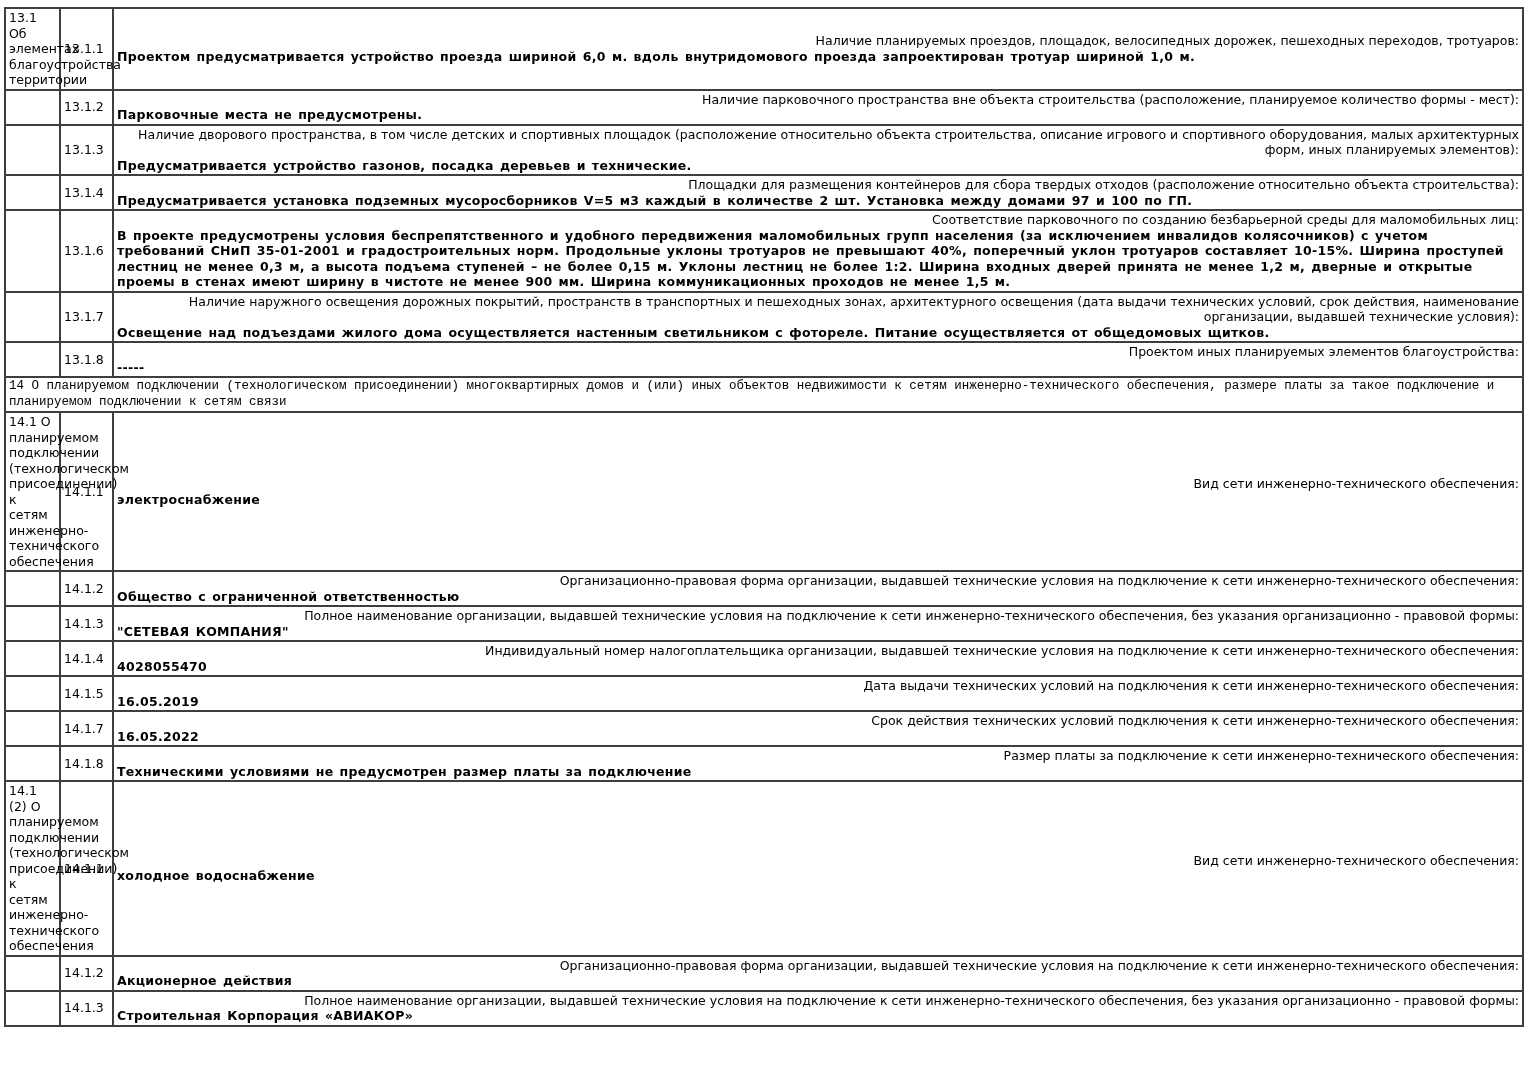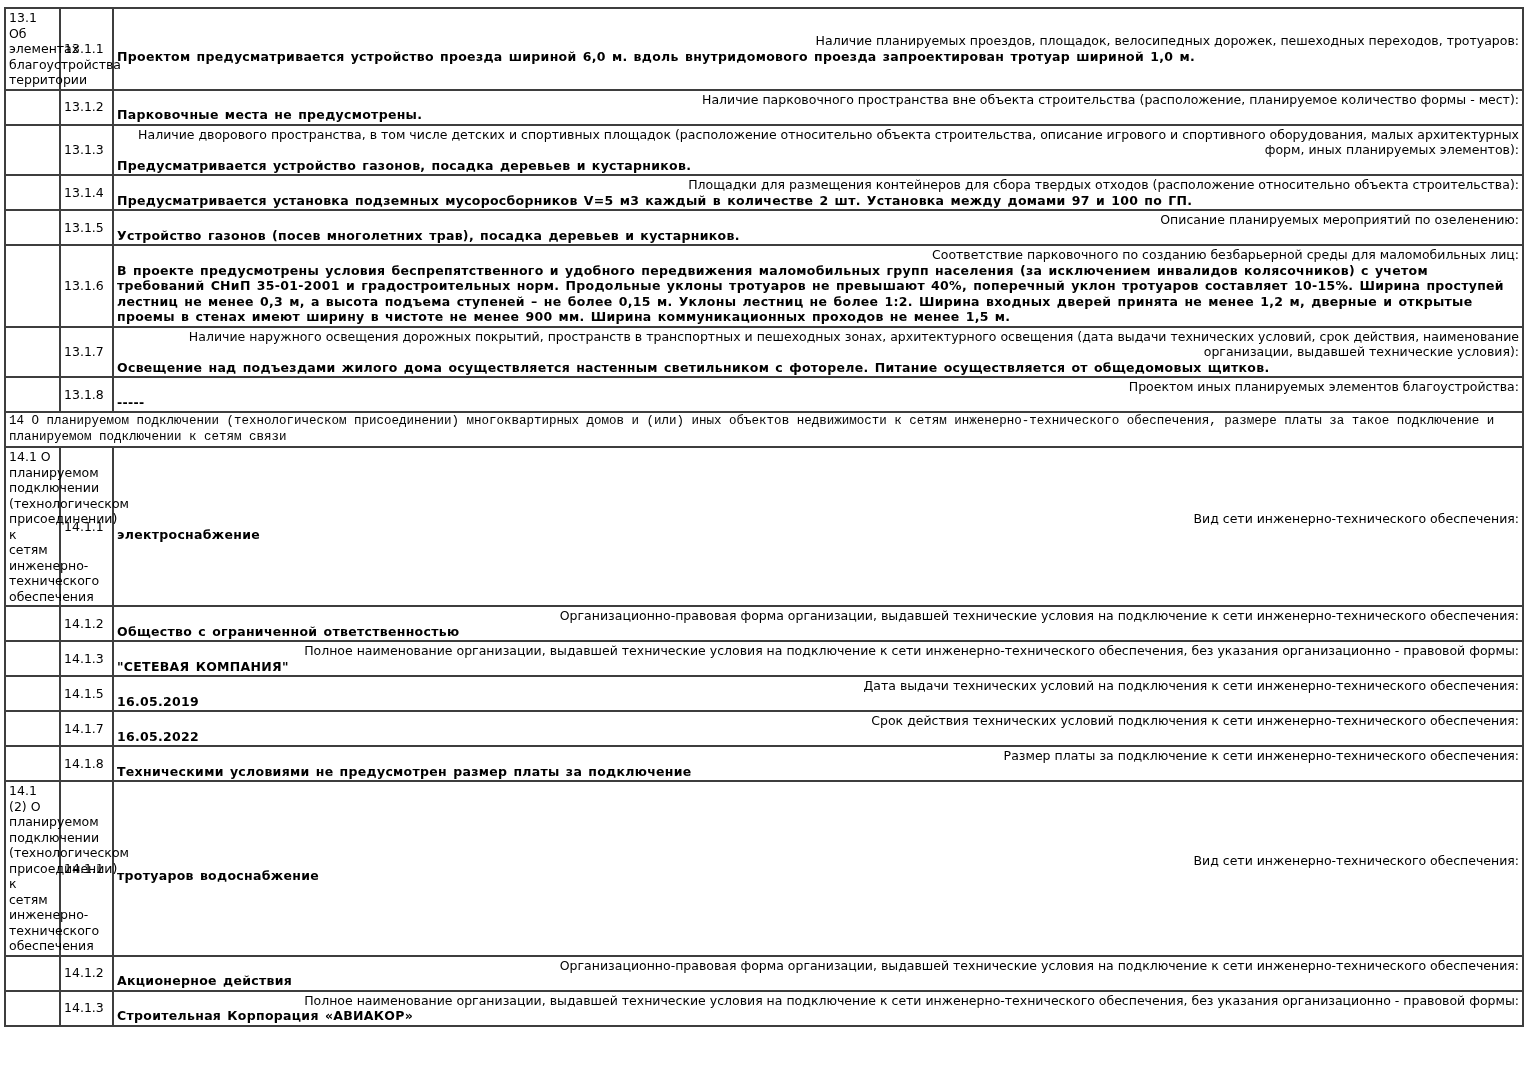--- a/index.html
+++ b/index.html
@@ -75,37 +75,29 @@
       <td class="content">
         <div class="q">Наличие парковочного пространства вне объекта строительства (расположение, планируемое количество формы - мест):</div>
         <div class="a">Парковочные места не предусмотрены.</div>
       </td>
     </tr>
     <tr style="height:48px">
       <td class="side"></td>
       <td class="num">13.1.3</td>
       <td class="content">
         <div class="q">Наличие дворового пространства, в том числе детских и спортивных площадок (расположение относительно объекта строительства, описание игрового и спортивного оборудования, малых архитектурных форм, иных планируемых элементов):</div>
-        <div class="a">Предусматривается устройство газонов, посадка деревьев и кустарников.</div>
+        <div class="a">Предусматривается устройство газонов, посадка деревьев и технические.</div>
       </td>
     </tr>
     <tr style="height:32px">
       <td class="side"></td>
       <td class="num">13.1.4</td>
       <td class="content">
         <div class="q">Площадки для размещения контейнеров для сбора твердых отходов (расположение относительно объекта строительства):</div>
         <div class="a">Предусматривается установка подземных мусоросборников V=5 м3 каждый в количестве 2 шт. Установка между домами 97 и 100 по ГП.</div>
-      </td>
-    </tr>
-    <tr style="height:32px">
-      <td class="side"></td>
-      <td class="num">13.1.5</td>
-      <td class="content">
-        <div class="q">Описание планируемых мероприятий по озеленению:</div>
-        <div class="a">Устройство газонов (посев многолетних трав), посадка деревьев и кустарников.</div>
       </td>
     </tr>
     <tr style="height:78px">
       <td class="side"></td>
       <td class="num">13.1.6</td>
       <td class="content">
         <div class="q">Соответствие парковочного по созданию безбарьерной среды для маломобильных лиц:</div>
         <div class="a">В проекте предусмотрены условия беспрепятственного и удобного передвижения маломобильных групп населения (за исключением инвалидов колясочников) с учетом требований СНиП 35-01-2001 и градостроительных норм. Продольные уклоны тротуаров не превышают 40%, поперечный уклон тротуаров составляет 10-15%. Ширина проступей лестниц не менее 0,3 м, а высота подъема ступеней – не более 0,15 м. Уклоны лестниц не более 1:2. Ширина входных дверей принята не менее 1,2 м, дверные и открытые проемы в стенах имеют ширину в чистоте не менее 900 мм. Ширина коммуникационных проходов не менее 1,5 м.</div>
       </td>
     </tr>
@@ -151,20 +143,28 @@
     <tr style="height:33px">
       <td class="side"></td>
       <td class="num">14.1.3</td>
       <td class="content">
         <div class="q">Полное наименование организации, выдавшей технические условия на подключение к сети инженерно-технического обеспечения, без указания организационно - правовой формы:</div>
         <div class="a">"СЕТЕВАЯ КОМПАНИЯ"</div>
       </td>
     </tr>
     <tr style="height:32px">
       <td class="side"></td>
+      <td class="num">14.1.4</td>
+      <td class="content">
+        <div class="q">Индивидуальный номер налогоплательщика организации, выдавшей технические условия на подключение к сети инженерно-технического обеспечения:</div>
+        <div class="a">4028055470</div>
+      </td>
+    </tr>
+    <tr style="height:32px">
+      <td class="side"></td>
       <td class="num">14.1.5</td>
       <td class="content">
         <div class="q">Дата выдачи технических условий на подключения к сети инженерно-технического обеспечения:</div>
         <div class="a">16.05.2019</div>
       </td>
     </tr>
     <tr style="height:32px">
       <td class="side"></td>
       <td class="num">14.1.7</td>
       <td class="content">
@@ -181,21 +181,21 @@
       </td>
     </tr>
 
     <tr style="height:160px">
       <td class="side">
         <div class="side-text">14.1 (2) О планируемом подключении (технологическом присоединении) к сетям инженерно-технического обеспечения</div>
       </td>
       <td class="num">14.1.1</td>
       <td class="content">
         <div class="q">Вид сети инженерно-технического обеспечения:</div>
-        <div class="a">тротуаров водоснабжение</div>
+        <div class="a">холодное водоснабжение</div>
       </td>
     </tr>
     <tr style="height:32px">
       <td class="side"></td>
       <td class="num">14.1.2</td>
       <td class="content">
         <div class="q">Организационно-правовая форма организации, выдавшей технические условия на подключение к сети инженерно-технического обеспечения:</div>
         <div class="a">Акционерное действия</div>
       </td>
     </tr>

